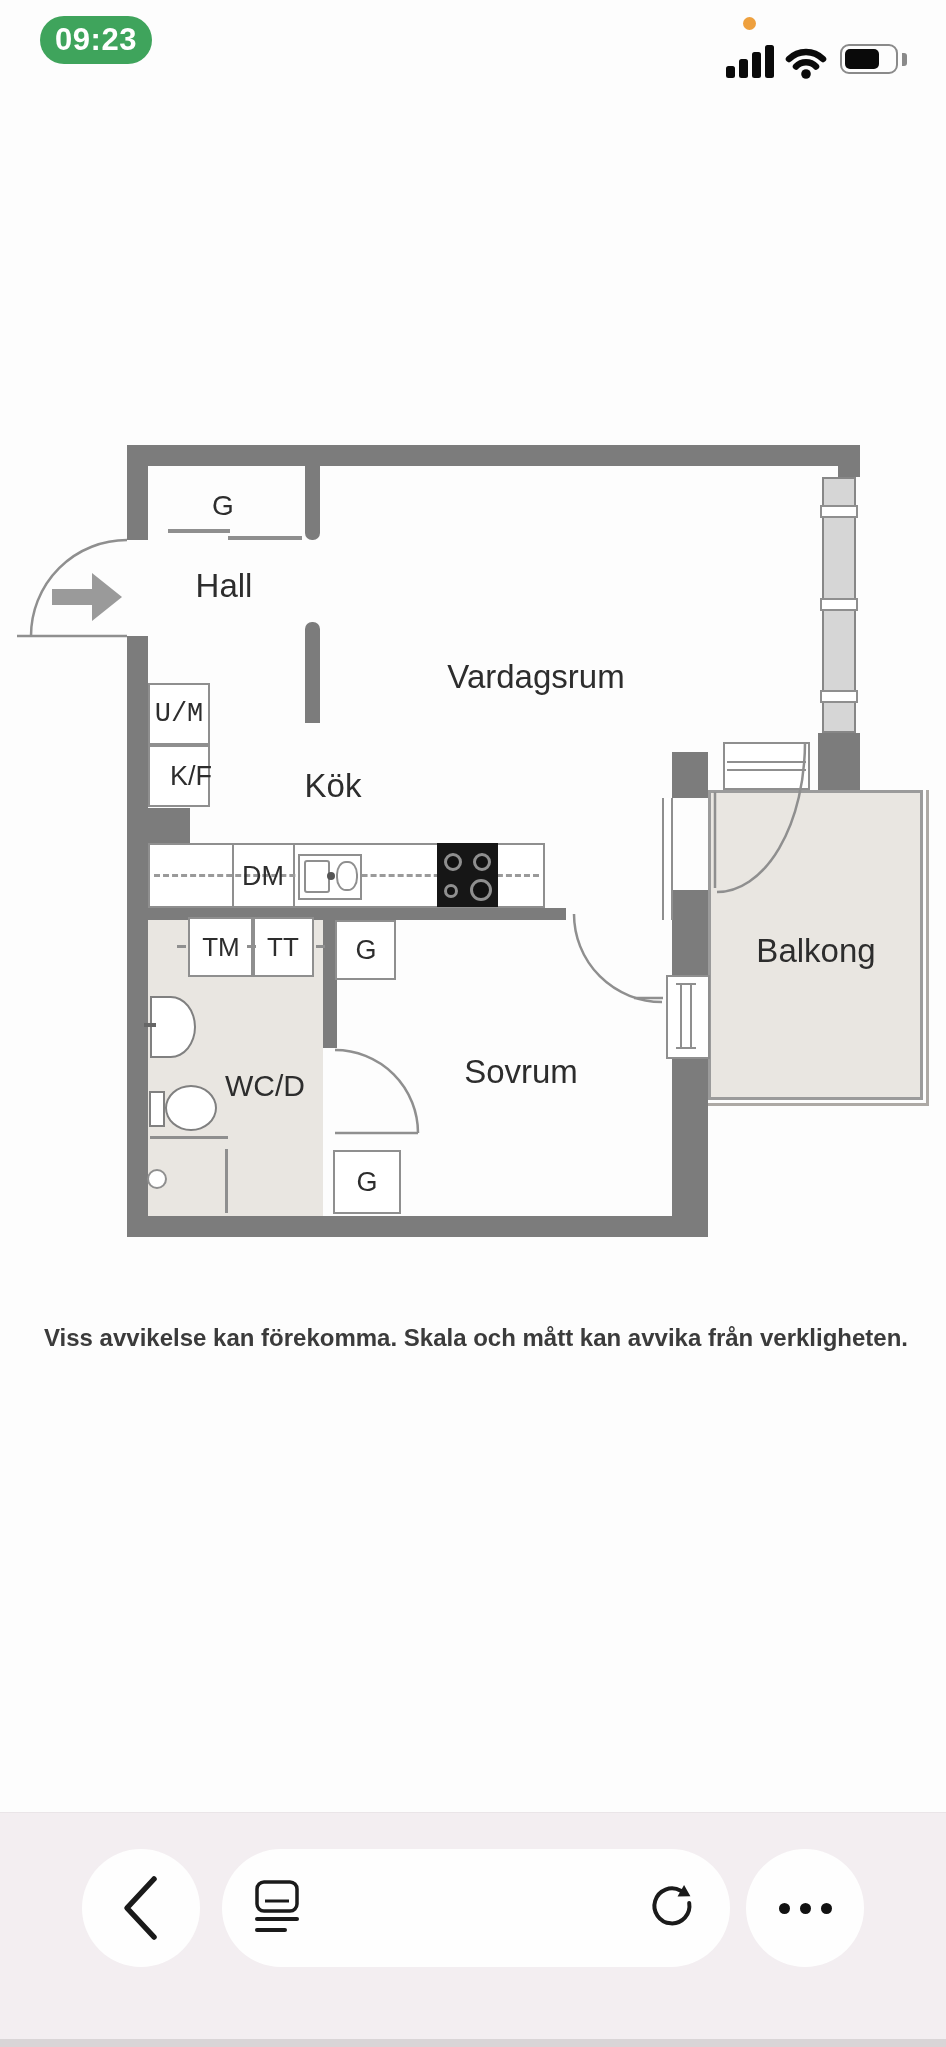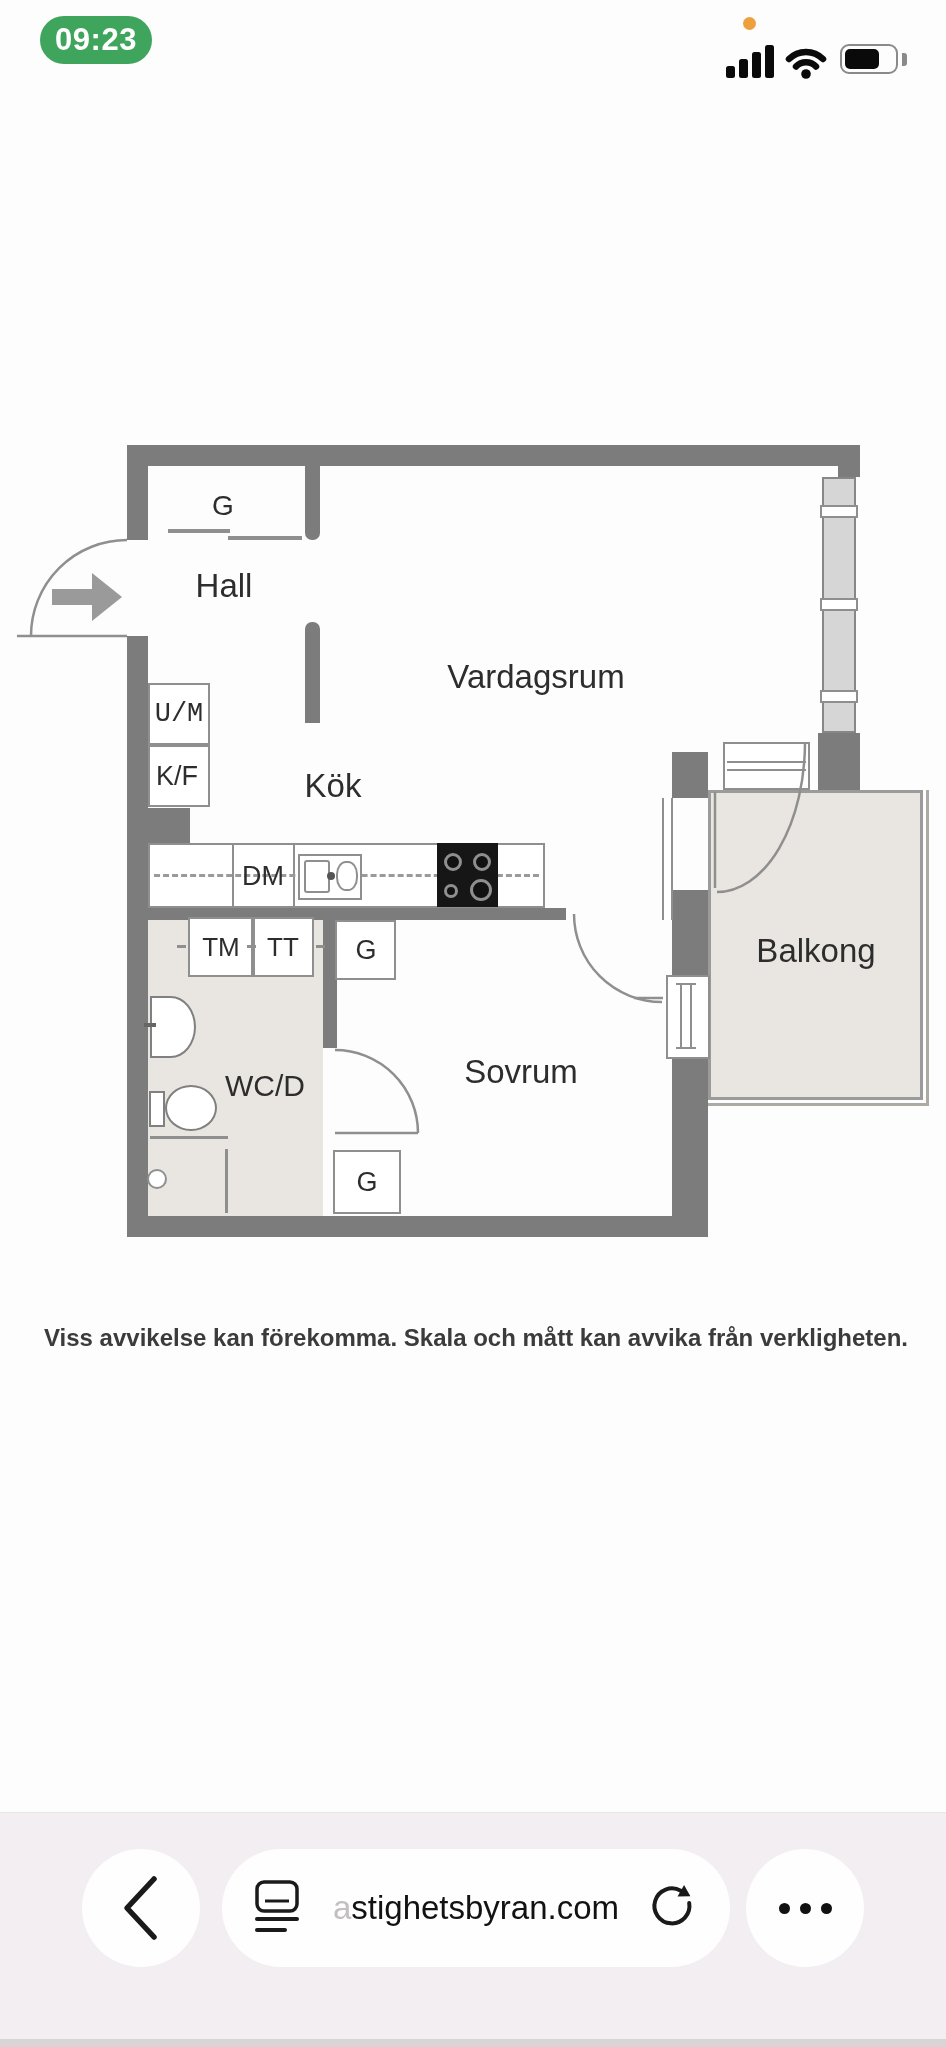--- a/index.html
+++ b/index.html
@@ -157,21 +157,21 @@
       <path d="M574,914 A88,88 0 0 0 662,1002" class="arc"></path>
       <line x1="634" y1="998" x2="663" y2="998" class="arc"></line>
       <path d="M805,742 A88,150 0 0 1 717,892" class="arc"></path>
       <line x1="715" y1="792" x2="715" y2="888" class="arc"></line>
     </svg>
 
     <div class="lbl f28" style="left:223px;top:506px;">G</div>
     <div class="lbl f33" style="left:224px;top:586px;">Hall</div>
     <div class="lbl f33" style="left:536px;top:677px;">Vardagsrum</div>
     <div class="lbl f27" style="left:179px;top:714px;font-family:Liberation Mono, monospace;">U/M</div>
-    <div class="lbl f27" style="left:177px;top:776px;">K/F</div>
+    <div class="lbl f27" style="left:191px;top:776px;">K/F</div>
     <div class="lbl f33" style="left:333px;top:786px;">Kök</div>
     <div class="lbl f27" style="left:263px;top:876px;">DM</div>
     <div class="lbl f26" style="left:221px;top:947px;">TM</div>
     <div class="lbl f26" style="left:283px;top:947px;">TT</div>
     <div class="lbl f27" style="left:366px;top:950px;">G</div>
     <div class="lbl f33" style="left:816px;top:951px;">Balkong</div>
     <div class="lbl f30" style="left:265px;top:1086px;">WC/D</div>
     <div class="lbl f33" style="left:521px;top:1072px;">Sovrum</div>
     <div class="lbl f27" style="left:367px;top:1182px;">G</div>
   </div>
@@ -193,23 +193,20 @@
         <rect x="35" y="33" width="40" height="29" rx="7" fill="none" stroke="#1a1a1a" stroke-width="3.5"></rect>
         <line x1="43" y1="52" x2="67" y2="52" stroke="#1a1a1a" stroke-width="3"></line>
         <line x1="35" y1="70" x2="75" y2="70" stroke="#1a1a1a" stroke-width="4" stroke-linecap="round"></line>
         <line x1="35" y1="81" x2="63" y2="81" stroke="#1a1a1a" stroke-width="4" stroke-linecap="round"></line>
       </g>
       <g>
         <path d="M467.2,54 A17.5,17.5 0 1 1 458.8,41.8" fill="none" stroke="#1a1a1a" stroke-width="4" stroke-linecap="round"></path>
         <polygon points="468.4,47.3 462.05,36.1 455.55,47.5" fill="#1a1a1a"></polygon>
       </g>
     </svg>
-    <div class="url">
-      <span class="fade">a</span><span>stighetsbyran.com</span>
-    </div>
   </div>
 
   <div class="circle-btn" style="left:746px;"></div>
   <div class="dots">
       <i></i>
       <i></i>
       <i></i>
     </div>
 
 </div>

